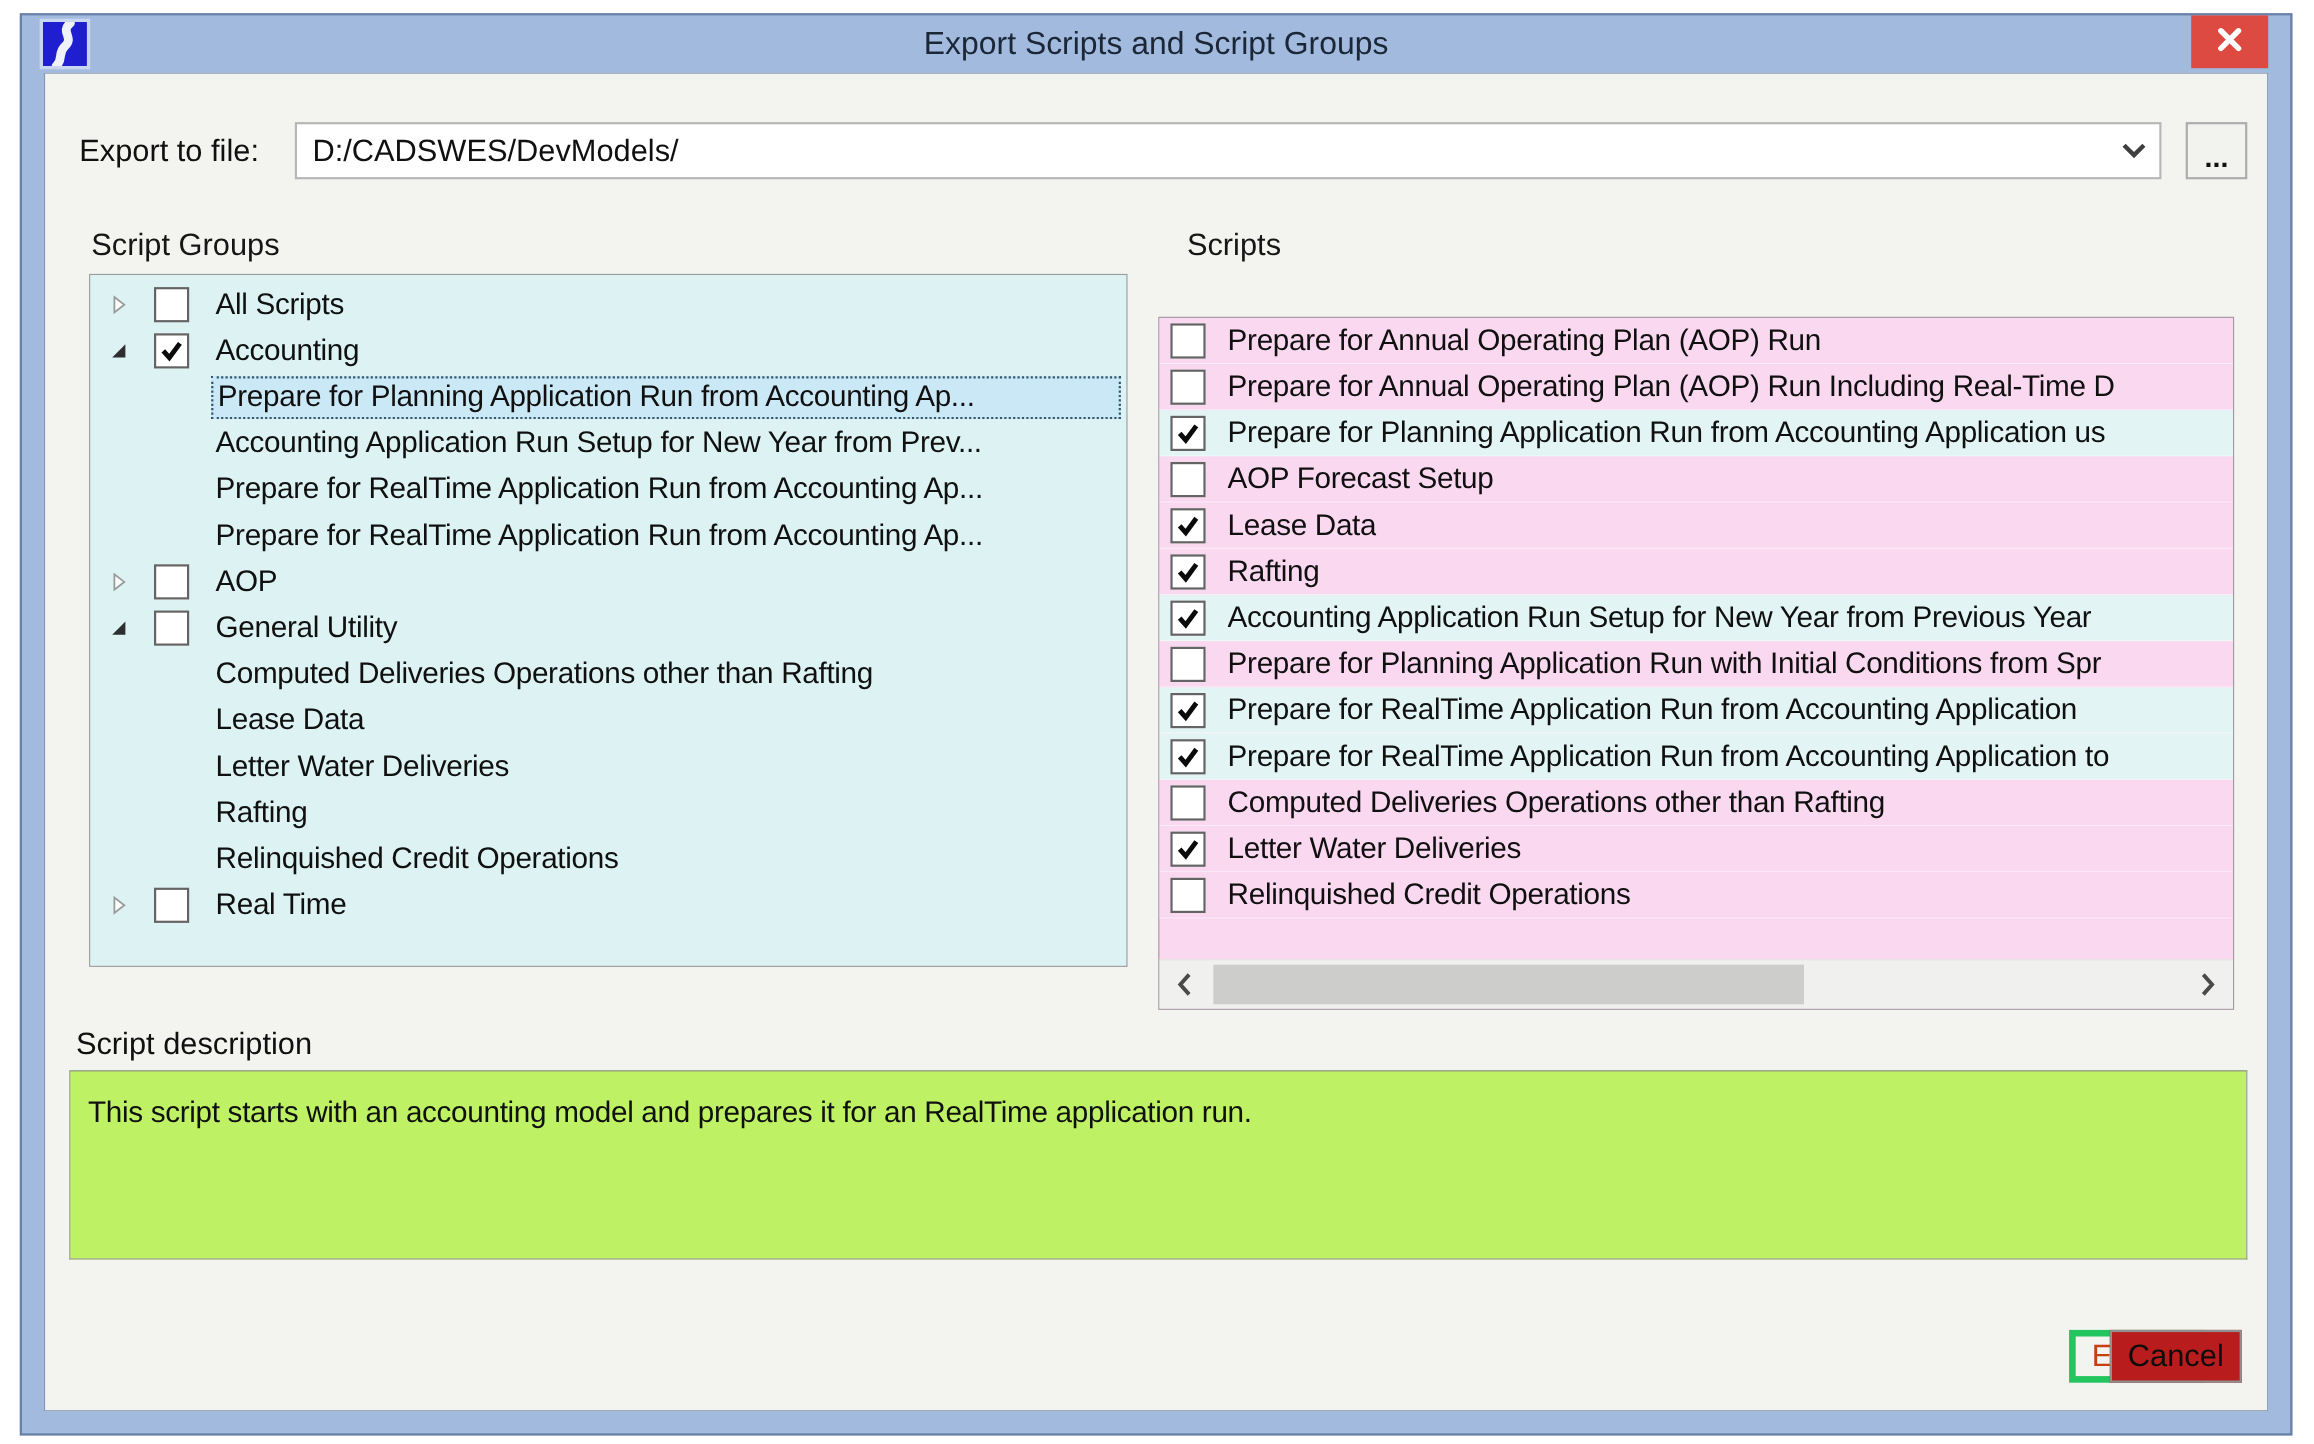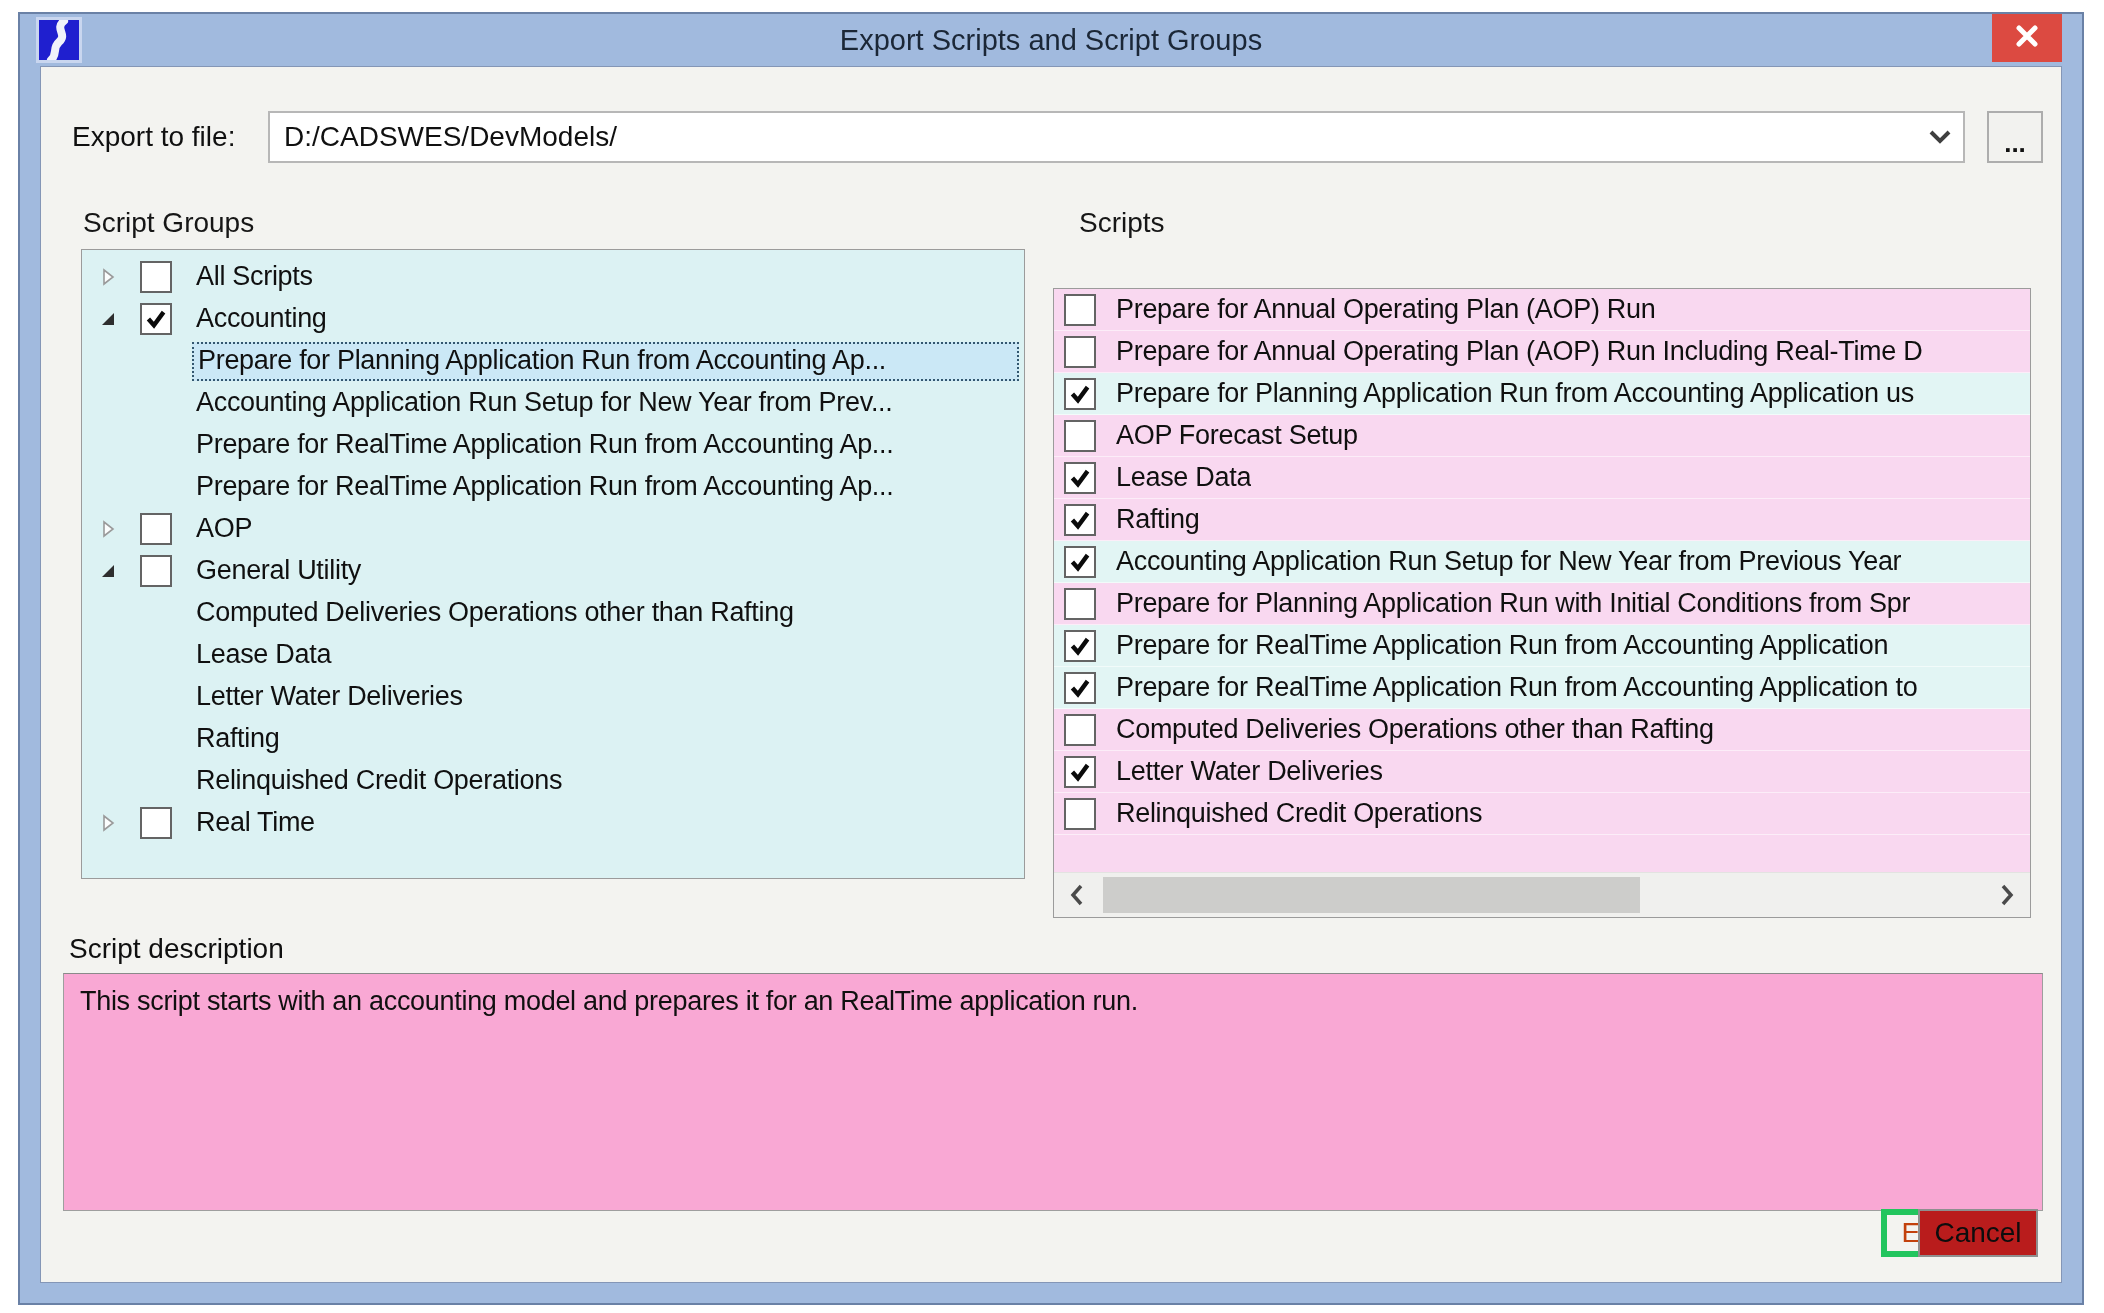--- a/index.html
+++ b/index.html
@@ -93,23 +93,23 @@
   .hscroll{
     margin-top:auto;height:44px;flex:none;background:#f0f0ee;border-top:1px solid #e3e3e1;
     position:relative;display:flex;align-items:center;
   }
   .hs-arrow{width:46px;height:100%;display:flex;align-items:center;justify-content:center;flex:none;}
   .hs-arrow.right{margin-left:auto;}
   .hs-thumb{position:absolute;top:4px;bottom:4px;background:#cdcdcb;}
   
   .desc-label{position:absolute;left:28px;top:866px;font-size:28px;}
   .desc-box{
-    position:absolute;left:22px;top:906px;width:1980px;height:238px;box-sizing:border-box;
-    background:#f9a8d4;border:1px solid #9e9e9e;border-top-color:#8a8a8a;
-    padding:12px 16px;font-size:27px;letter-spacing:-0.3px;
+    position:absolute;left:22px;top:906px;width:1980px;height:172px;box-sizing:border-box;
+    background:#bef264;border:1px solid #9e9e9e;border-top-color:#8a8a8a;
+    padding:22px 16px;font-size:27px;letter-spacing:-0.3px;
   }
   
   .btn{
     position:absolute;top:1142px;height:48px;box-sizing:border-box;font-size:28px;
     display:flex;align-items:center;justify-content:center;
   }
   .btn-export{left:1840px;width:122px;background:#f3f3f0;border:6px solid #22c55e;color:#c2410c;}
   .btn-cancel{left:1877px;width:120px;background:#b91c1c;border:2px solid #8f8f8f;color:#0d0d0d;}
 </style>
 </head>

